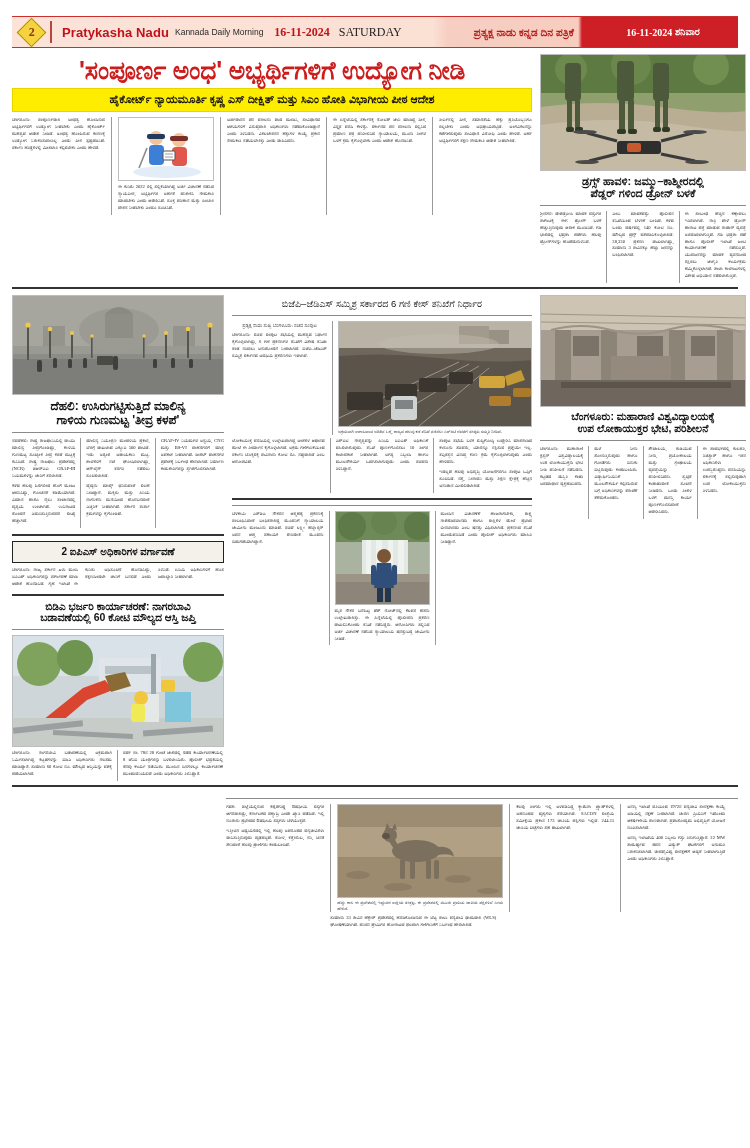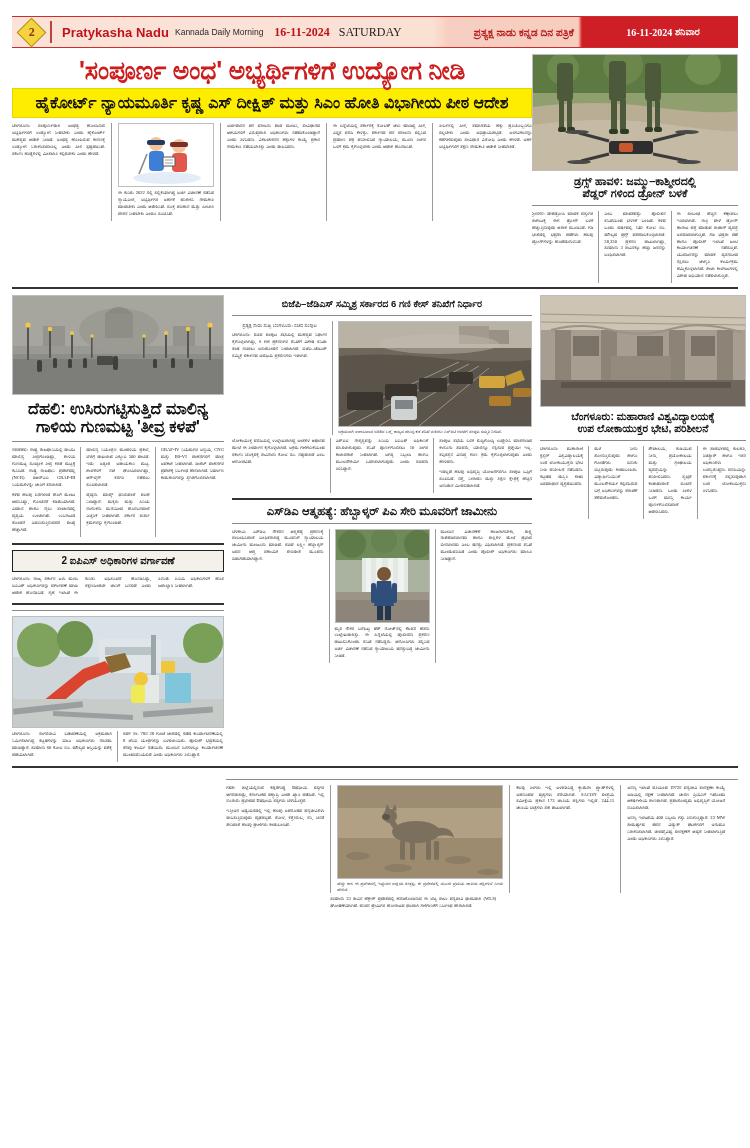--- a/index.html
+++ b/index.html
@@ -20,25 +20,25 @@
   .mast-sub{font-size:8.5px;color:#2a2a2a;font-family:"Liberation Sans",sans-serif;}
   .mast-date{font-family:"Liberation Serif",serif;font-weight:bold;font-size:12px;color:#c0121a;margin-left:5px;}
   .mast-day{font-family:"Liberation Serif",serif;font-size:12px;color:#222;margin-left:3px;text-align:center;}
   .mast-kn{flex:1;display:flex;align-items:center;justify-content:flex-end;padding-right:14px;
            font-size:10.5px;color:#b71c1c;font-weight:bold;}
   .mast-right{width:150px;display:flex;align-items:center;justify-content:center;color:#fff;
               font-size:9.5px;font-weight:bold;}
   .mast-right .mr-date{font-family:"Liberation Serif",serif;font-size:10px;}
 
   
-  .top-wrap{display:flex;margin-top:6px;}
+  .top-wrap{display:flex;gap:8px;margin-top:6px;}
   .top-left{width:520px;}
   .lead-head{font-size:25px;font-weight:bold;color:#cc1c1c;line-height:1.12;text-align:center;
              letter-spacing:-.2px;padding:2px 0 4px;}
-  .lead-sub{background:#ffed00;color:#111;font-weight:bold;font-size:16px;text-align:center;
+  .lead-sub{background:#ffed00;color:#111;font-weight:bold;font-size:11px;text-align:center;
             padding:4px 3px;line-height:1.25;border:1px solid #e8d400;}
   .top-right{width:206px;}
 
   
   .ph{background:#cfd3d0;position:relative;overflow:hidden;border:1px solid #bdbdbd;}
 
   
   .body-col{font-size:4.6px;line-height:1.52;text-align:justify;color:#1c1c1c;
             font-family:"Liberation Serif",serif;word-spacing:.4px;}
   .body-col p{margin:0 0 3px;}
@@ -52,21 +52,21 @@
   .cols3{column-count:3;column-gap:7px;}
 
   
   .main{display:flex;gap:8px;margin-top:6px;}
   .col-l{width:212px;}
   .col-m{width:300px;}
   .col-r{width:206px;}
 
   .boxhead{border:1px solid #222;background:#f3f1ea;text-align:center;font-weight:bold;
            font-size:10px;padding:4px 2px;line-height:1.2;}
-  .subhead-kn{font-weight:bold;font-size:9.5px;text-align:center;line-height:1.2;color:#111;}
+  .subhead-kn{font-weight:normal;font-size:9.5px;text-align:center;line-height:1.2;color:#111;}
 
   .mini-cap{font-size:4.4px;text-align:justify;line-height:1.4;color:#222;font-family:"Liberation Serif",serif;}
 
   .bottom{display:flex;gap:8px;margin-top:6px;}
 </style>
 </head>
 <body>
 
 <div class="page">
 
@@ -250,21 +250,21 @@
               <rect x="100" y="60" width="5" height="14" rx="2"></rect>
             <rect x="140" y="63" width="4" height="9" rx="1.5"></rect>
               <rect x="158" y="62" width="4" height="10" rx="1.5"></rect>
             <rect x="176" y="63" width="4" height="9" rx="1.5"></rect>
               <rect x="24" y="64" width="5" height="12" rx="2"></rect>
           </g>
           <rect x="84" y="60" width="16" height="9" rx="1" fill="#4b4b46"></rect>
         </svg>
       </div>
 
-      <div class="sec-head" style="font-size:16px;margin-top:5px;">
+      <div class="sec-head" style="font-size:12px;margin-top:5px;">
         <div>ದೆಹಲಿ: ಉಸಿರುಗಟ್ಟಿಸುತ್ತಿದೆ ಮಾಲಿನ್ಯ</div>
         <div>ಗಾಳಿಯ ಗುಣಮಟ್ಟ 'ತೀವ್ರ ಕಳಪೆ'</div>
       </div>
       <div class="rule-h"></div>
 
       <div style="display:flex;gap:5px;">
         <div class="body-col" style="width:66px;">
           <p>ನವದೆಹಲಿ: ರಾಷ್ಟ್ರ ರಾಜಧಾನಿಯಲ್ಲಿ ವಾಯು ಮಾಲಿನ್ಯ ತೀವ್ರಗೊಂಡಿದ್ದು, ಗಾಳಿಯ ಗುಣಮಟ್ಟ ಸೂಚ್ಯಂಕ ತೀವ್ರ ಕಳಪೆ ಮಟ್ಟಕ್ಕೆ ಕುಸಿದಿದೆ. ರಾಷ್ಟ್ರ ರಾಜಧಾನಿ ಪ್ರದೇಶದಲ್ಲಿ (NCR) ಜಿಆರ್‌ಎಪಿ GRAP-III ನಿಯಮಗಳನ್ನು ಜಾರಿಗೆ ತರಲಾಗಿದೆ.</p>
           <p>ಕಳೆದ ಹಲವು ದಿನಗಳಿಂದ ಹೊಗೆ ಮಂಜು ಆವರಿಸಿದ್ದು, ಗೋಚರತೆ ಕಡಿಮೆಯಾಗಿದೆ. ವಿಮಾನ ಹಾಗೂ ರೈಲು ಸಂಚಾರದಲ್ಲಿ ವ್ಯತ್ಯಯ ಉಂಟಾಗಿದೆ. ಉಸಿರಾಟದ ತೊಂದರೆ ಎದುರಿಸುತ್ತಿರುವವರ ಸಂಖ್ಯೆ ಹೆಚ್ಚಾಗಿದೆ.</p>
         </div>
@@ -281,20 +281,24 @@
 
       <div class="rule-h2" style="margin-top:6px;"></div>
 
       <div class="boxhead">2 ಐಪಿಎಸ್ ಅಧಿಕಾರಿಗಳ ವರ್ಗಾವಣೆ</div>
       <div class="body-col cols3" style="margin-top:4px;">
         <p>ಬೆಂಗಳೂರು: ರಾಜ್ಯ ಸರ್ಕಾರ ಏಳು ಮಂದಿ ಐಪಿಎಸ್ ಅಧಿಕಾರಿಗಳನ್ನು ವರ್ಗಾವಣೆ ಮಾಡಿ ಆದೇಶ ಹೊರಡಿಸಿದೆ. ಗೃಹ ಇಲಾಖೆ ಈ ಕುರಿತು ಅಧಿಸೂಚನೆ ಹೊರಡಿಸಿದ್ದು, ತಕ್ಷಣದಿಂದಲೇ ಜಾರಿಗೆ ಬರಲಿದೆ ಎಂದು ತಿಳಿಸಿದೆ. ಹಿರಿಯ ಅಧಿಕಾರಿಗಳಿಗೆ ಹೊಸ ಜವಾಬ್ದಾರಿ ನೀಡಲಾಗಿದೆ.</p>
       </div>
 
       <div class="rule-h2" style="margin-top:6px;"></div>
 
+      <div class="sec-head" style="font-size:10.5px;">
+        <div>ಬಿಡಿಎ ಭರ್ಜರಿ ಕಾರ್ಯಾಚರಣೆ: ನಾಗರಬಾವಿ</div>
+        <div>ಬಡಾವಣೆಯಲ್ಲಿ 60 ಕೋಟಿ ಮೌಲ್ಯದ ಆಸ್ತಿ ಜಪ್ತಿ</div>
+      </div>
       <div class="rule-h"></div>
 
       <div class="ph" style="height:110px;margin-top:2px;">
         <svg viewBox="0 0 212 110" width="212" height="110" preserveAspectRatio="none">
           <rect width="212" height="110" fill="#cfd6da"></rect>
           <rect width="212" height="40" fill="#d9e2e8"></rect>
           <circle cx="26" cy="28" r="22" fill="#7fa35c"></circle>
             <circle cx="62" cy="22" r="18" fill="#6e9450"></circle>
           <circle cx="190" cy="26" r="20" fill="#79a057"></circle>
           <rect x="86" y="22" width="62" height="34" fill="#dfe5e8"></rect>
@@ -390,21 +394,20 @@
         </div>
         <div class="vrule"></div>
         <div class="body-col" style="width:95px;">
           <p>ಸಂಪುಟ ಸಭೆಯ ಬಳಿಕ ಸುದ್ದಿಗೋಷ್ಠಿ ಉದ್ದೇಶಿಸಿ ಮಾತನಾಡಿದ ಕಾನೂನು ಸಚಿವರು, ಯಾರನ್ನೂ ರಕ್ಷಿಸುವ ಪ್ರಶ್ನೆಯೇ ಇಲ್ಲ. ತಪ್ಪಿತಸ್ಥರ ವಿರುದ್ಧ ಕಠಿಣ ಕ್ರಮ ಕೈಗೊಳ್ಳಲಾಗುವುದು ಎಂದು ಹೇಳಿದರು.</p>
           <p>ಇದಲ್ಲದೆ ಹಲವು ಅಭಿವೃದ್ಧಿ ಯೋಜನೆಗಳಿಗೂ ಸಂಪುಟ ಒಪ್ಪಿಗೆ ಸೂಚಿಸಿದೆ. ರಸ್ತೆ, ನೀರಾವರಿ ಮತ್ತು ಶಿಕ್ಷಣ ಕ್ಷೇತ್ರಕ್ಕೆ ಹೆಚ್ಚಿನ ಅನುದಾನ ಮೀಸಲಿಡಲಾಗಿದೆ.</p>
         </div>
       </div>
 
       <div class="rule-h2" style="margin-top:5px;"></div>
 
-      <div class="sec-head" style="font-size:11.5px;">ಎಸ್‌ಡಿಎ ಆತ್ಮಹತ್ಯೆ: ಹೆಬ್ಬಾಳ್ಕರ್ ಪಿಎ ಸೇರಿ ಮೂವರಿಗೆ ಜಾಮೀನು</div>
       <div class="rule-h"></div>
 
       <div style="display:flex;gap:5px;">
         <div class="body-col" style="width:95px;">
           <p>ಬೆಳಗಾವಿ: ಎಸ್‌ಡಿಎ ನೌಕರರ ಆತ್ಮಹತ್ಯೆ ಪ್ರಕರಣಕ್ಕೆ ಸಂಬಂಧಿಸಿದಂತೆ ಬಂಧಿತರಾಗಿದ್ದ ಮೂವರಿಗೆ ನ್ಯಾಯಾಲಯ ಜಾಮೀನು ಮಂಜೂರು ಮಾಡಿದೆ. ಸಚಿವೆ ಲಕ್ಷ್ಮೀ ಹೆಬ್ಬಾಳ್ಕರ್ ಅವರ ಆಪ್ತ ಸಹಾಯಕ ಸೇರಿದಂತೆ ಮೂವರು ಬಿಡುಗಡೆಯಾಗಿದ್ದಾರೆ.</p>
         </div>
         <div class="vrule"></div>
         <div style="width:95px;">
           <div class="ph" style="height:92px;">
             <svg viewBox="0 0 95 92" width="95" height="92" preserveAspectRatio="none">

